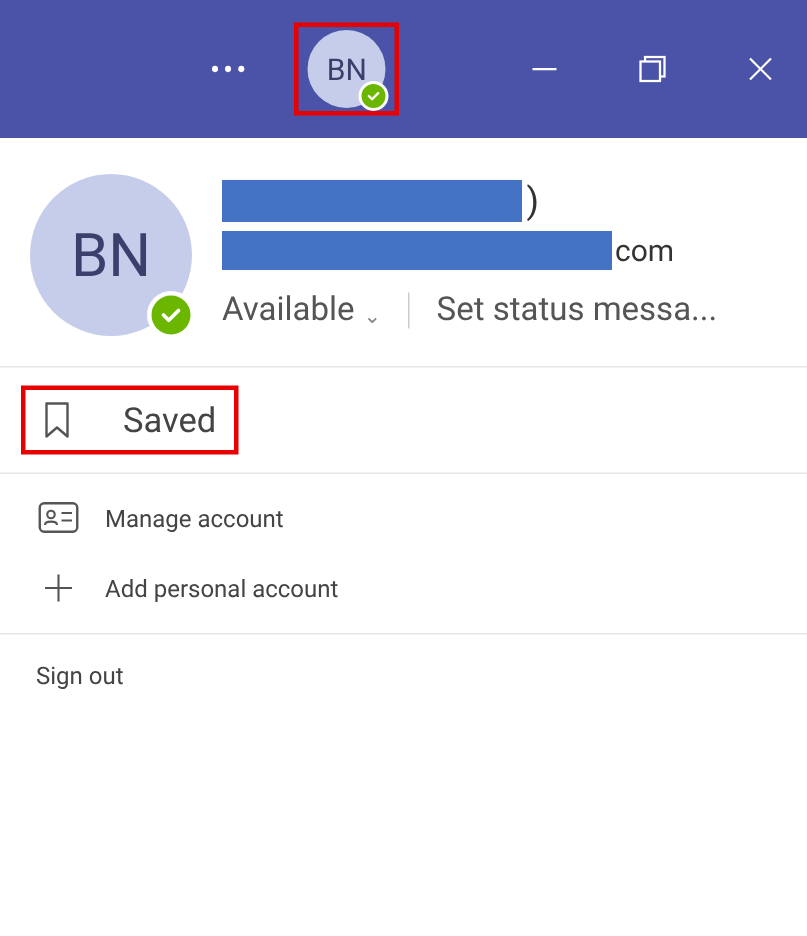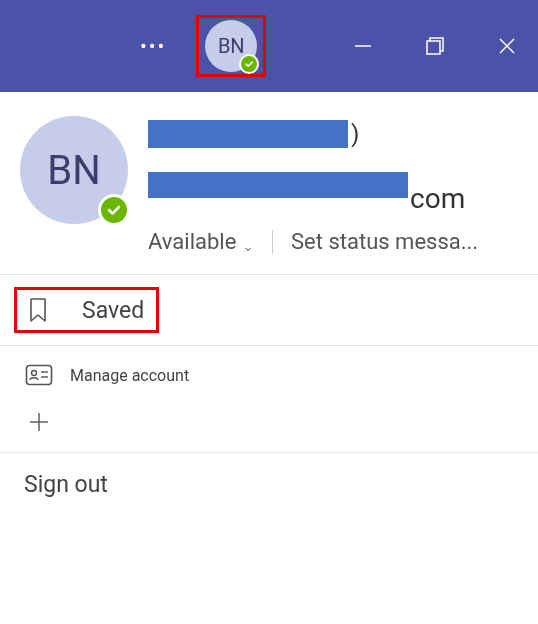--- a/index.html
+++ b/index.html
@@ -148,23 +148,22 @@
     }
     .email-redact {
       width: 260px;
       height: 26px;
     }
     .suffix-text {
       font-size: 24px;
       color: #333;
     }
     .email-suffix {
-      font-size: 28px;
+      font-size: 20px;
       color: #333;
-      margin-top: 28px;
     }
     .status-row {
       display: flex;
       align-items: center;
       gap: 18px;
       font-size: 22px;
       color: #555;
     }
     .status-item {
       display: flex;
@@ -220,21 +219,21 @@
     }
     .saved-wrapper .icon-slot {
       width: 30px;
       display: flex;
       align-items: center;
       justify-content: center;
       color: #555;
     }
     .signout-item {
       padding: 18px 24px;
-      font-size: 23px;
+      font-size: 16px;
       color: #444;
       cursor: pointer;
     }
   </style>
 </head>
 <body>
 
 <div class="titlebar">
   <div class="titlebar-left">
     <div class="more-icon">•••</div>
@@ -329,20 +328,21 @@
     </span>
     <span>Manage account</span>
   </div>
   <div class="menu-item">
     <span class="icon-slot">
       <svg width="24" height="24" viewBox="0 0 24 24">
         <line x1="12" y1="3" x2="12" y2="21" stroke="#555" stroke-width="1.4"></line>
         <line x1="3" y1="12" x2="21" y2="12" stroke="#555" stroke-width="1.4"></line>
       </svg>
     </span>
+    <span>Add personal account</span>
   </div>
 </div>
 
 <div class="divider"></div>
 
 <div class="signout-item">
   <span>Sign out</span>
 </div>
 
 </body></html>

